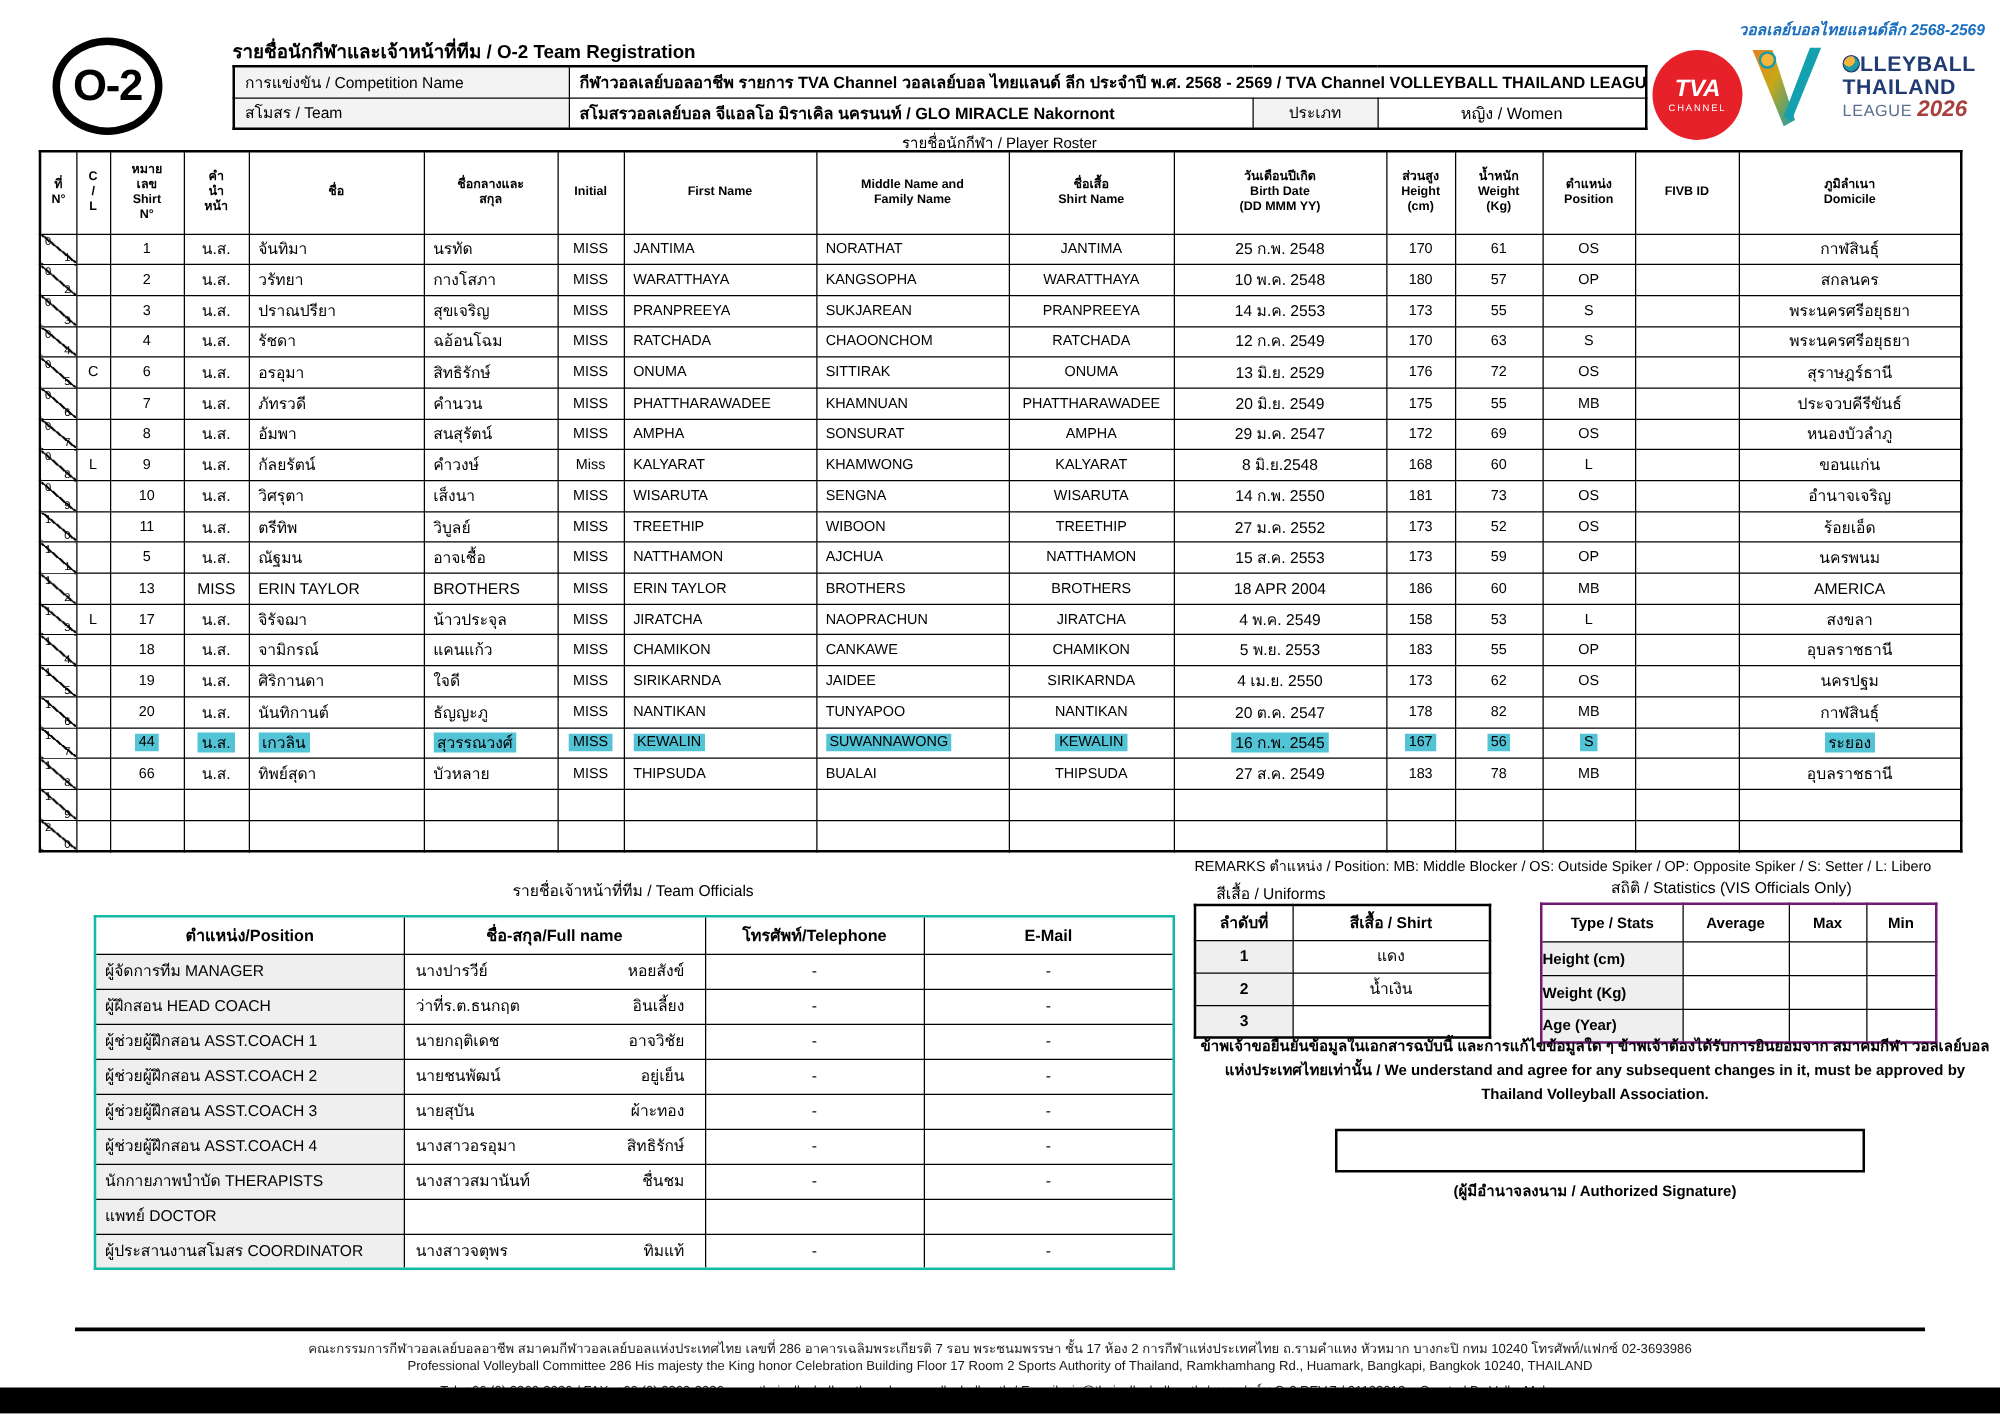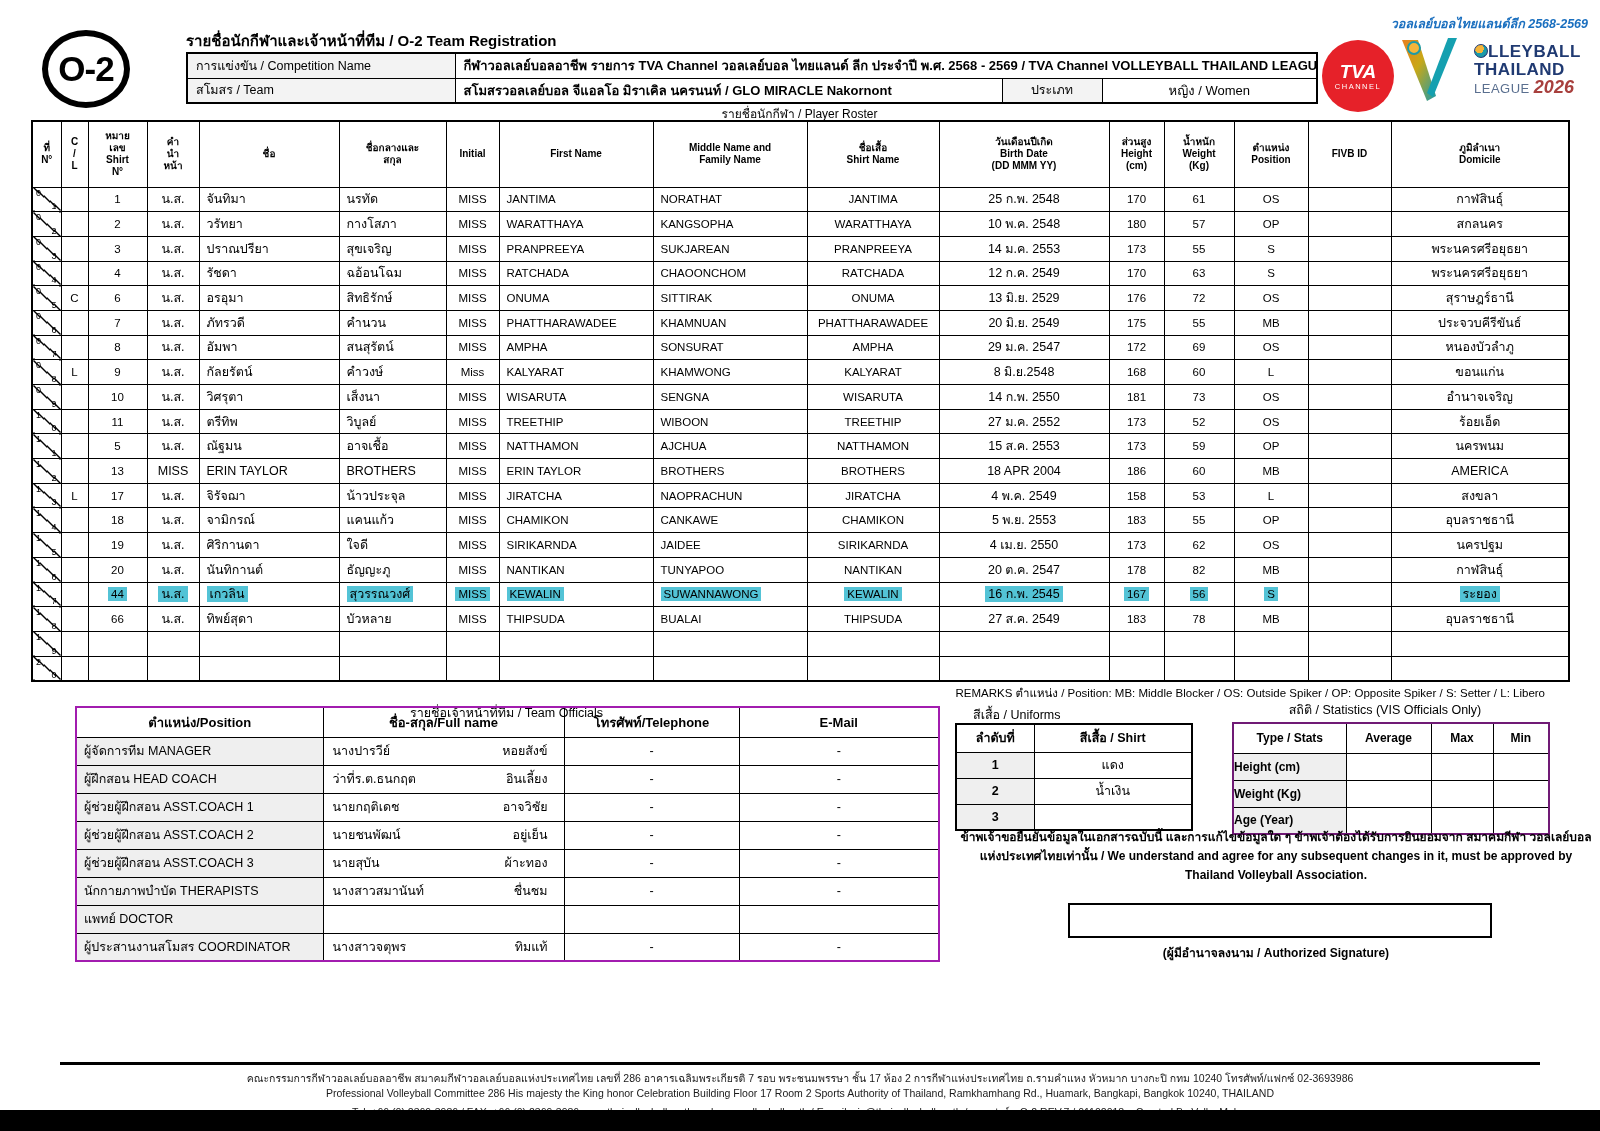--- a/index.html
+++ b/index.html
@@ -43,21 +43,21 @@
   td.diag{position:relative;
      background:linear-gradient(to top right,#fff calc(50% - 0.8px),#000 calc(50% - 0.8px),#000 calc(50% + 0.8px),#fff calc(50% + 0.8px))}
   td.diag .dt{position:absolute;top:0;left:3px;font-size:9px}
   td.diag .db{position:absolute;bottom:0;right:4px;font-size:9px}
   .hl{background:#53c3d6;padding:1px 3px}
 
   #remarks{left:700px;top:684px;width:845px;text-align:right;font-size:11.5px}
 
   
   #officials-title{left:75px;top:703px;width:863px;text-align:center;font-size:12.5px}
-  #officials{left:75px;top:706px;border-collapse:collapse;table-layout:fixed;width:863px;border:2px solid #a21caf}
+  #officials{left:75px;top:732px;border-collapse:collapse;table-layout:fixed;width:863px;border:2px solid #14b8a6}
   #officials th{border:1.5px solid #000;height:30px;font-size:13px;font-weight:bold;text-align:center;vertical-align:middle}
   #officials td{border:1.5px solid #000;height:28px;font-size:12.5px;vertical-align:middle;overflow:hidden;white-space:nowrap}
   #officials td.pos{background:#efefef;padding-left:7px}
   #officials td.fullname{padding:0 16px 0 9px}
   #officials td.fullname .fn{display:flex;justify-content:space-between}
   #officials td.dash{text-align:center}
 
   
   #uniforms-title{left:955px;top:705px;width:236px;text-align:left;padding-left:18px;font-size:12.5px}
   #uniforms{left:955px;top:723px;border-collapse:collapse;table-layout:fixed;width:236px;border:2px solid #000}
@@ -691,20 +691,31 @@
           <td class="fullname">
             <div class="fn">
               <span>นายสุบัน</span>
               <span>ผ้าะทอง</span>
             </div>
           </td>
           <td class="dash">-</td>
           <td class="dash">-</td>
         </tr>
         <tr>
+          <td class="pos">ผู้ช่วยผู้ฝึกสอน ASST.COACH 4</td>
+          <td class="fullname">
+            <div class="fn">
+              <span>นางสาวอรอุมา</span>
+              <span>สิทธิรักษ์</span>
+            </div>
+          </td>
+          <td class="dash">-</td>
+          <td class="dash">-</td>
+        </tr>
+        <tr>
           <td class="pos">นักกายภาพบำบัด THERAPISTS</td>
           <td class="fullname">
             <div class="fn">
               <span>นางสาวสมานันท์</span>
               <span>ชื่นชม</span>
             </div>
           </td>
           <td class="dash">-</td>
           <td class="dash">-</td>
         </tr>

